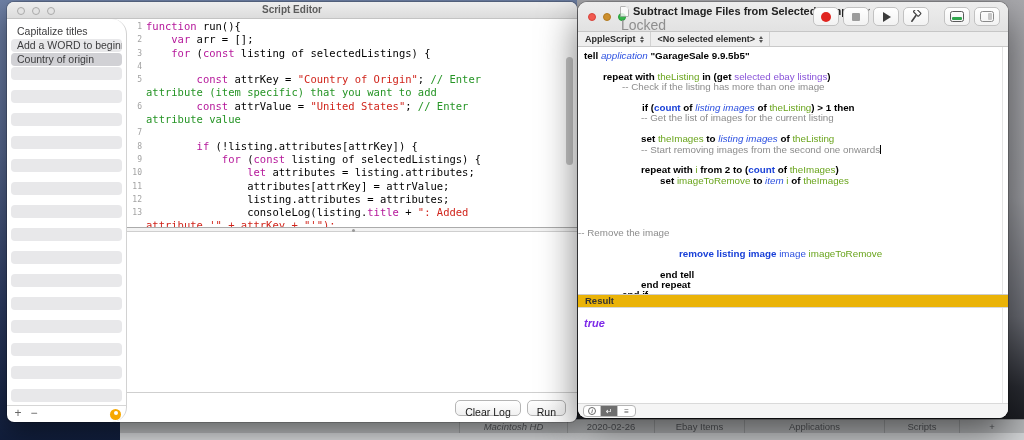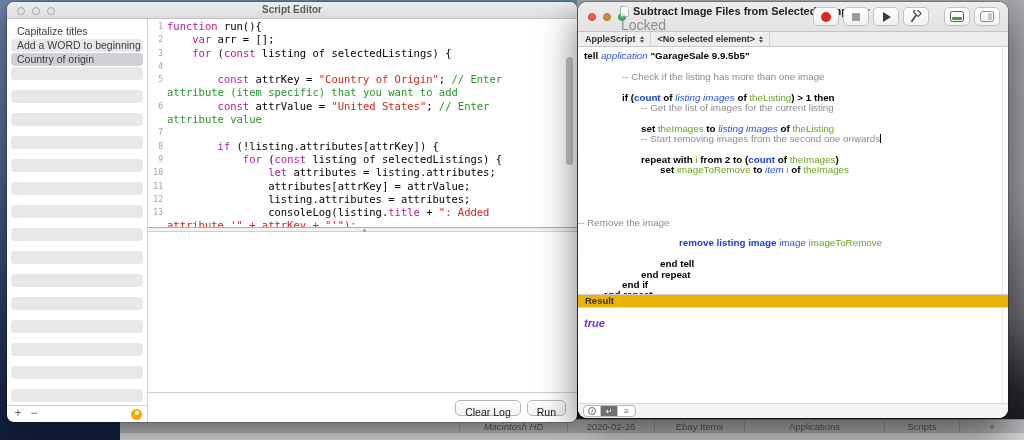--- a/index.html
+++ b/index.html
@@ -29,21 +29,21 @@
               z-index:2; display:flex; flex-direction:column; overflow:hidden; }
   .tb-left { height:17px; background:linear-gradient(#eeeeee,#dcdcdc); border-bottom:1px solid #c3c3c3;
              position:relative; flex:none; }
   .lights { position:absolute; left:10px; top:4.5px; display:flex; gap:7px; }
   .light { width:8px; height:8px; border-radius:50%; }
   .light.inactive { background:#e3e3e3; border:1px solid #aaa; }
   .wtitle-left { position:absolute; left:0; right:0; top:2px; text-align:center; font-size:10px;
                  font-weight:700; color:#5c5c5c; }
   .win-left-body { flex:1; display:flex; min-height:0; }
 
-  .sidebar { width:141px; border-right:1px solid #d2d2d2; display:flex; flex-direction:column; flex:none; }
+  .sidebar { width:120px; border-right:1px solid #d2d2d2; display:flex; flex-direction:column; flex:none;border-radius:15px; }
   .side-list { flex:1; padding-top:6px; overflow:hidden; }
   .side-item { height:13px; margin:0 4px 1px 4px; font-size:10.5px; color:#3c3c3e;
                padding:0 6px; line-height:13px; white-space:nowrap; overflow:hidden; border-radius:4px; }
   .side-item.pill { background:#e8e8ea; }
   .side-item.selected { background:#d1d1d5; }
   .side-item.empty { margin-bottom:10px; }
   .side-footer { height:17px; border-top:1px solid #d6d6d6; position:relative; flex:none; }
   .sf-btn { position:absolute; top:0; font-size:12px; color:#666; line-height:15px; width:14px; text-align:center; }
   .sf-add { left:4px; } .sf-del { left:20px; }
   .badge { position:absolute; right:5px; top:2.5px; width:11px; height:11px; border-radius:50%;
@@ -290,23 +290,24 @@
             <i class="up"></i>
             <i class="dn"></i>
           </span>
       </div>
     </div>
 
     <div class="as-pane">
       <div id="as-code">
           <div class="as-row" style="padding-left: 6px;"><span class="as-b">tell </span><span class="as-cls">application </span><span class="as-s">"GarageSale 9.9.5b5"</span></div>
           <div class="as-row" style="padding-left: 6px;"></div>
+          <div class="as-row" style="padding-left: 25px;"><span class="as-b">repeat with </span><span class="as-v">theListing </span><span class="as-b">in (get </span><span class="as-ak">selected ebay listings</span><span class="as-b">)</span></div>
           <div class="as-row" style="padding-left: 44px;"><span class="as-cm">-- Check if the listing has more than one image</span></div>
           <div class="as-row" style="padding-left: 6px;"></div>
-          <div class="as-row" style="padding-left: 44px;"><span class="as-b">if (</span><span class="as-cmd">count </span><span class="as-b">of </span><span class="as-cls">listing images </span><span class="as-b">of </span><span class="as-v">theListing</span><span class="as-b">) &gt; 1 then</span></div>
+          <div class="as-row" style="padding-left: 64px;"><span class="as-b">if (</span><span class="as-cmd">count </span><span class="as-b">of </span><span class="as-cls">listing images </span><span class="as-b">of </span><span class="as-v">theListing</span><span class="as-b">) &gt; 1 then</span></div>
           <div class="as-row" style="padding-left: 63px;"><span class="as-cm">-- Get the list of images for the current listing</span></div>
           <div class="as-row" style="padding-left: 6px;"></div>
           <div class="as-row" style="padding-left: 63px;"><span class="as-b">set </span><span class="as-v">theImages </span><span class="as-b">to </span><span class="as-cls">listing images </span><span class="as-b">of </span><span class="as-v">theListing</span></div>
           <div class="as-row" style="padding-left: 63px;"><span class="as-cm">-- Start removing images from the second one onwards</span><span class="caret"></span></div>
           <div class="as-row" style="padding-left: 6px;"></div>
           <div class="as-row" style="padding-left: 63px;"><span class="as-b">repeat with </span><span class="as-v">i </span><span class="as-b">from 2 to (</span><span class="as-cmd">count </span><span class="as-b">of </span><span class="as-v">theImages</span><span class="as-b">)</span></div>
           <div class="as-row" style="padding-left: 82px;"><span class="as-b">set </span><span class="as-v">imageToRemove </span><span class="as-b">to </span><span class="as-cls">item </span><span class="as-v">i </span><span class="as-b">of </span><span class="as-v">theImages</span></div>
           <div class="as-row" style=" margin-top: 42px;"><span class="as-cm">-- Remove the image</span></div>
           <div class="as-row" style="padding-left: 6px;"></div>
           <div class="as-row" style="padding-left: 101px;"><span class="as-cmd">remove listing image </span><span class="as-pr">image </span><span class="as-v">imageToRemove</span></div>

